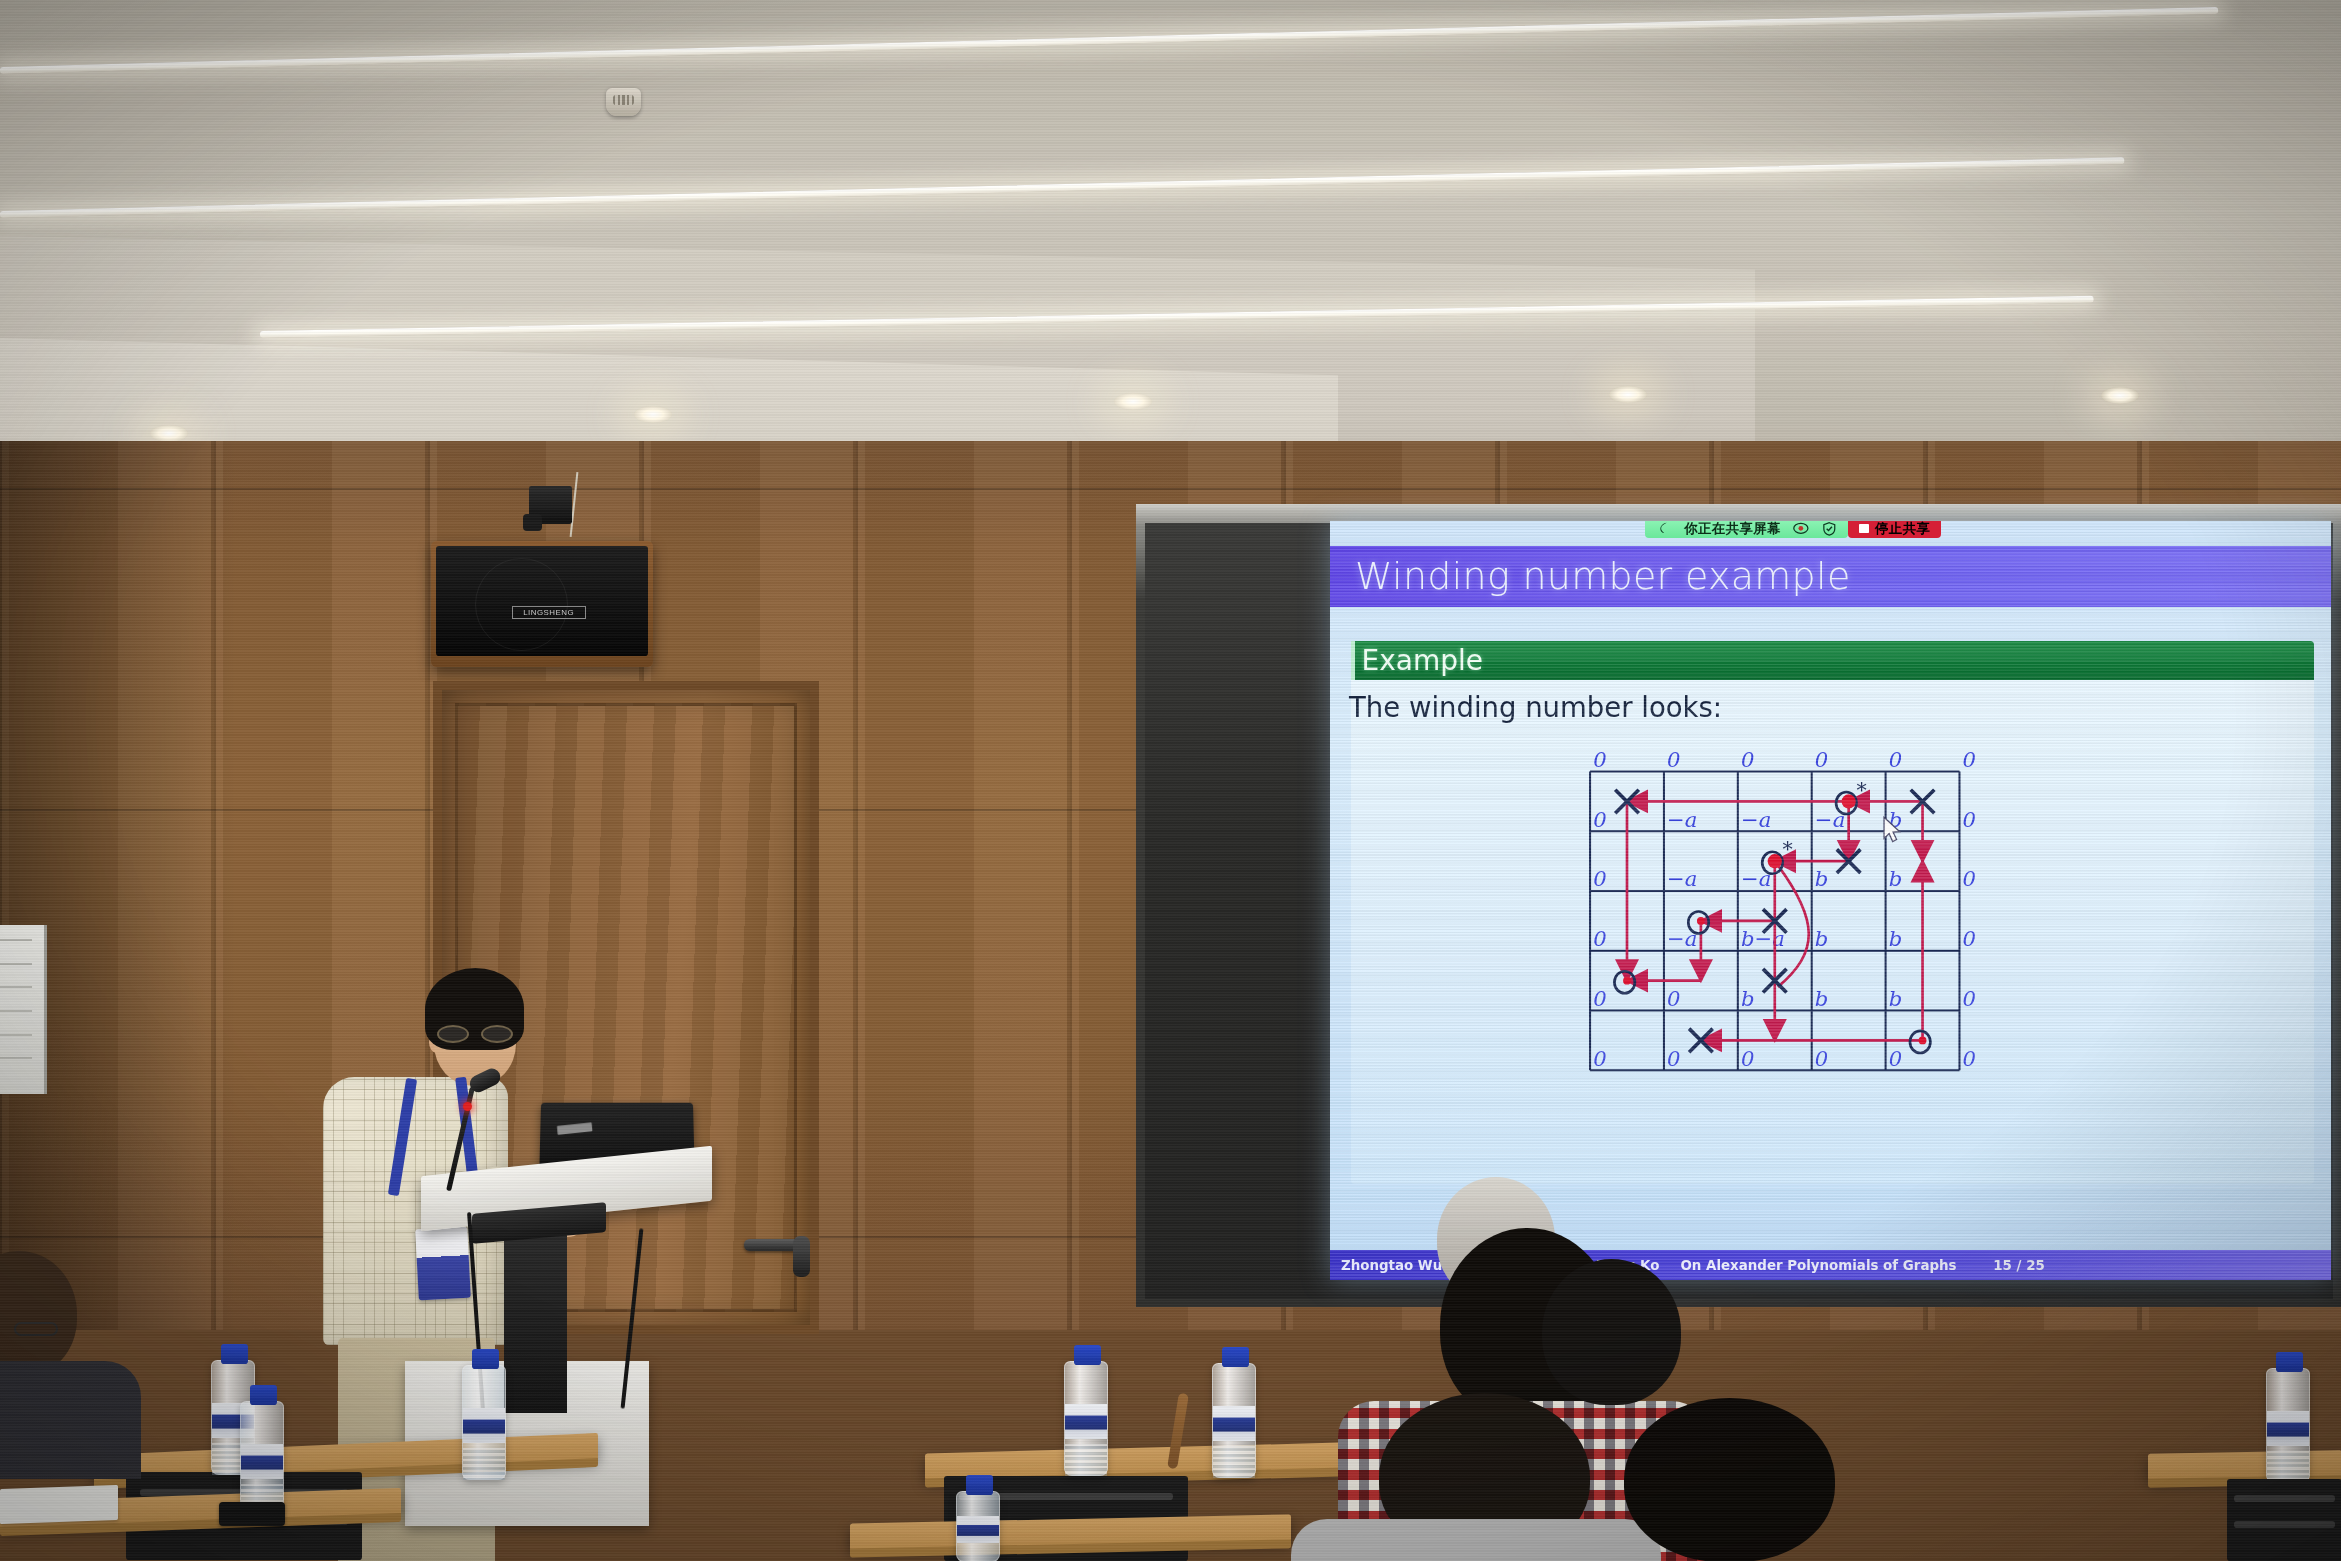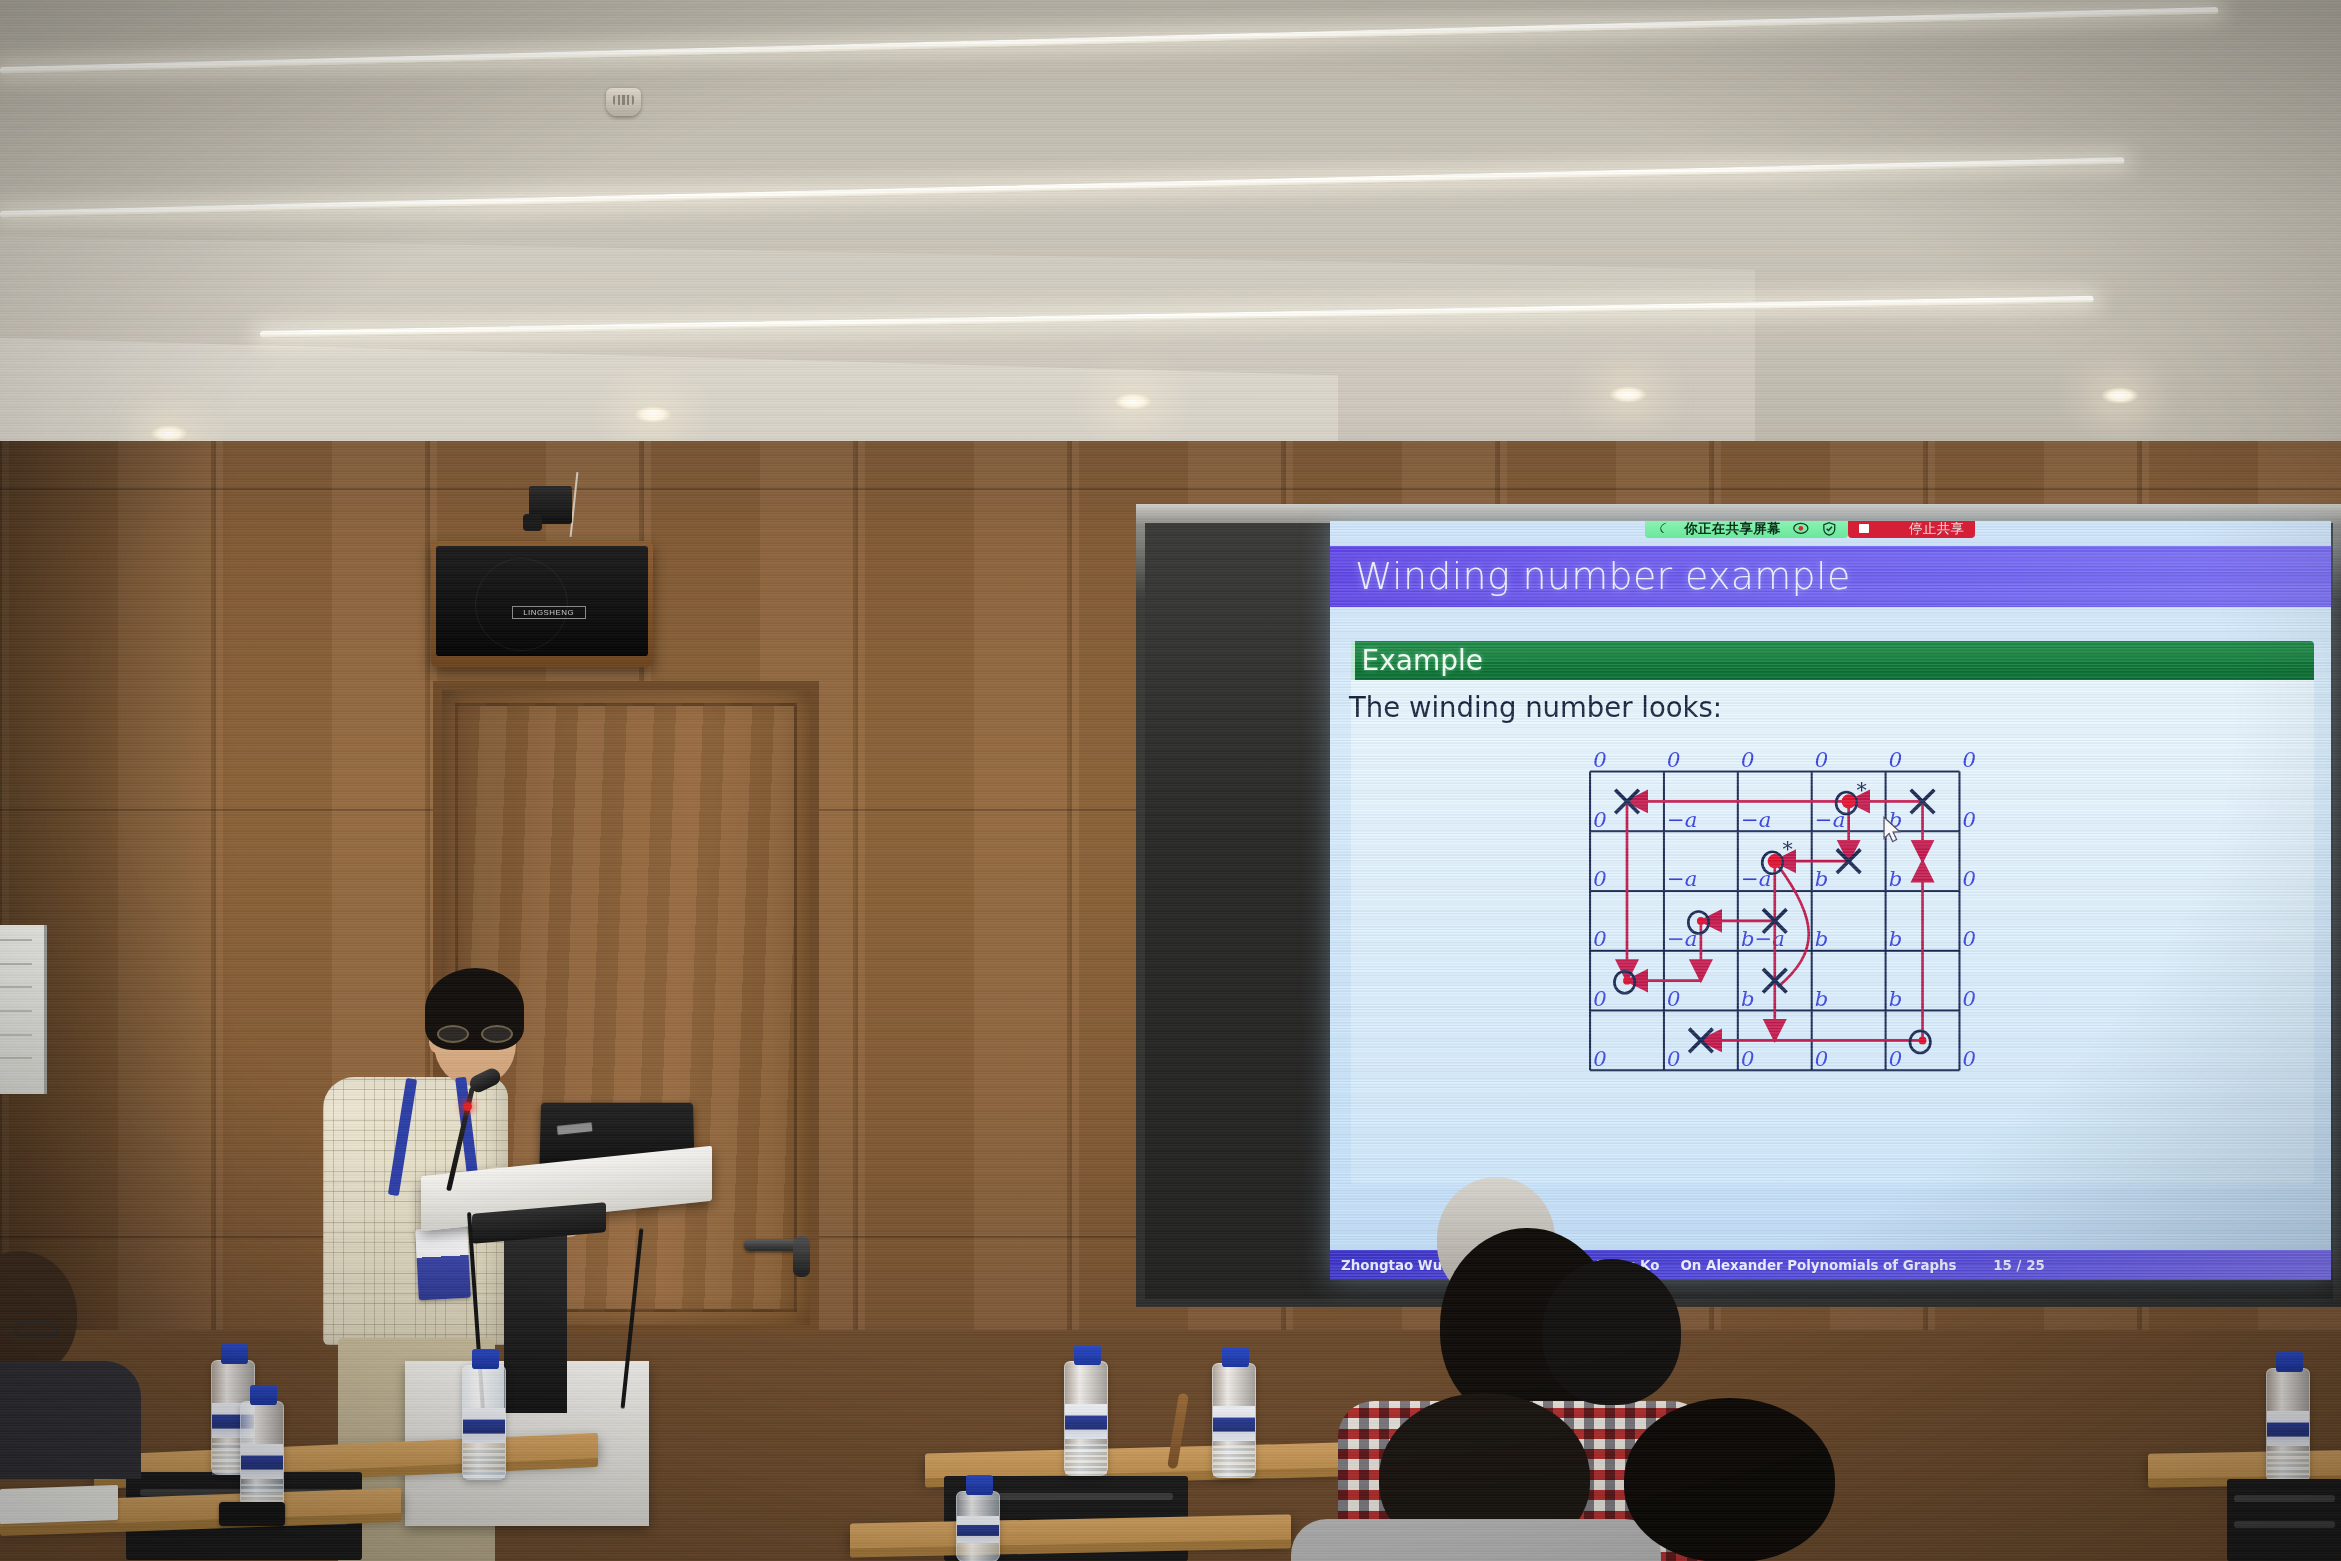--- a/index.html
+++ b/index.html
@@ -102,21 +102,21 @@
 
   
   .share-banner{position:absolute;left:315px;top:0px;height:15px;display:flex;align-items:center;
     font-family:"DejaVu Sans", sans-serif;z-index:6;}
   .share-left{display:flex;align-items:center;gap:12.6px;padding:0 11px;
     background:linear-gradient(180deg,#8cf3b4,#6ae79b);border-radius:0 0 3.9px 3.9px;}
   .share-text{color:#0d2e19;font-size:13.4px;font-weight:700;letter-spacing:0.4px;}
   .share-ico{width:15.7px;height:15.7px;display:inline-flex;align-items:center;justify-content:center;}
   .share-stop{display:flex;align-items:center;gap:6.3px;padding:0 11px;background:#d51f36;border-radius:0 0 3.9px 3.9px;}
   .stop-sq{width:9.4px;height:9.4px;background:#fff;border-radius:0.8px;}
-  .stop-text{color:#e5e5e5;font-size:13.4px;font-weight:400;letter-spacing:0.4px;margin-left:34px;}
+  .stop-text{color:#000000;font-size:13.4px;font-weight:700;letter-spacing:0.4px;}
 
   
   .ex-head{position:absolute;left:20.5px;top:120px;width:963px;height:39px;border-radius:3.9px 3.9px 0 0;
     background:linear-gradient(180deg,#1d8c46 0%,#0e7a38 55%,#076a2e 100%);
     display:flex;align-items:center;}
   .ex-head span{color:#f2fff6;font-size:28px;font-weight:400;padding-left:11px;
     font-family:"DejaVu Sans", sans-serif;text-shadow:0 0 4.7px rgba(180,255,210,.5);}
   .ex-head:before{content:"";position:absolute;left:0;top:0;width:4.7px;height:100%;background:#bff0d2;}
   .ex-body{position:absolute;left:20.5px;top:159px;width:963px;height:504px;
     background:linear-gradient(180deg,rgba(236,248,255,.86),rgba(214,238,253,.55));

